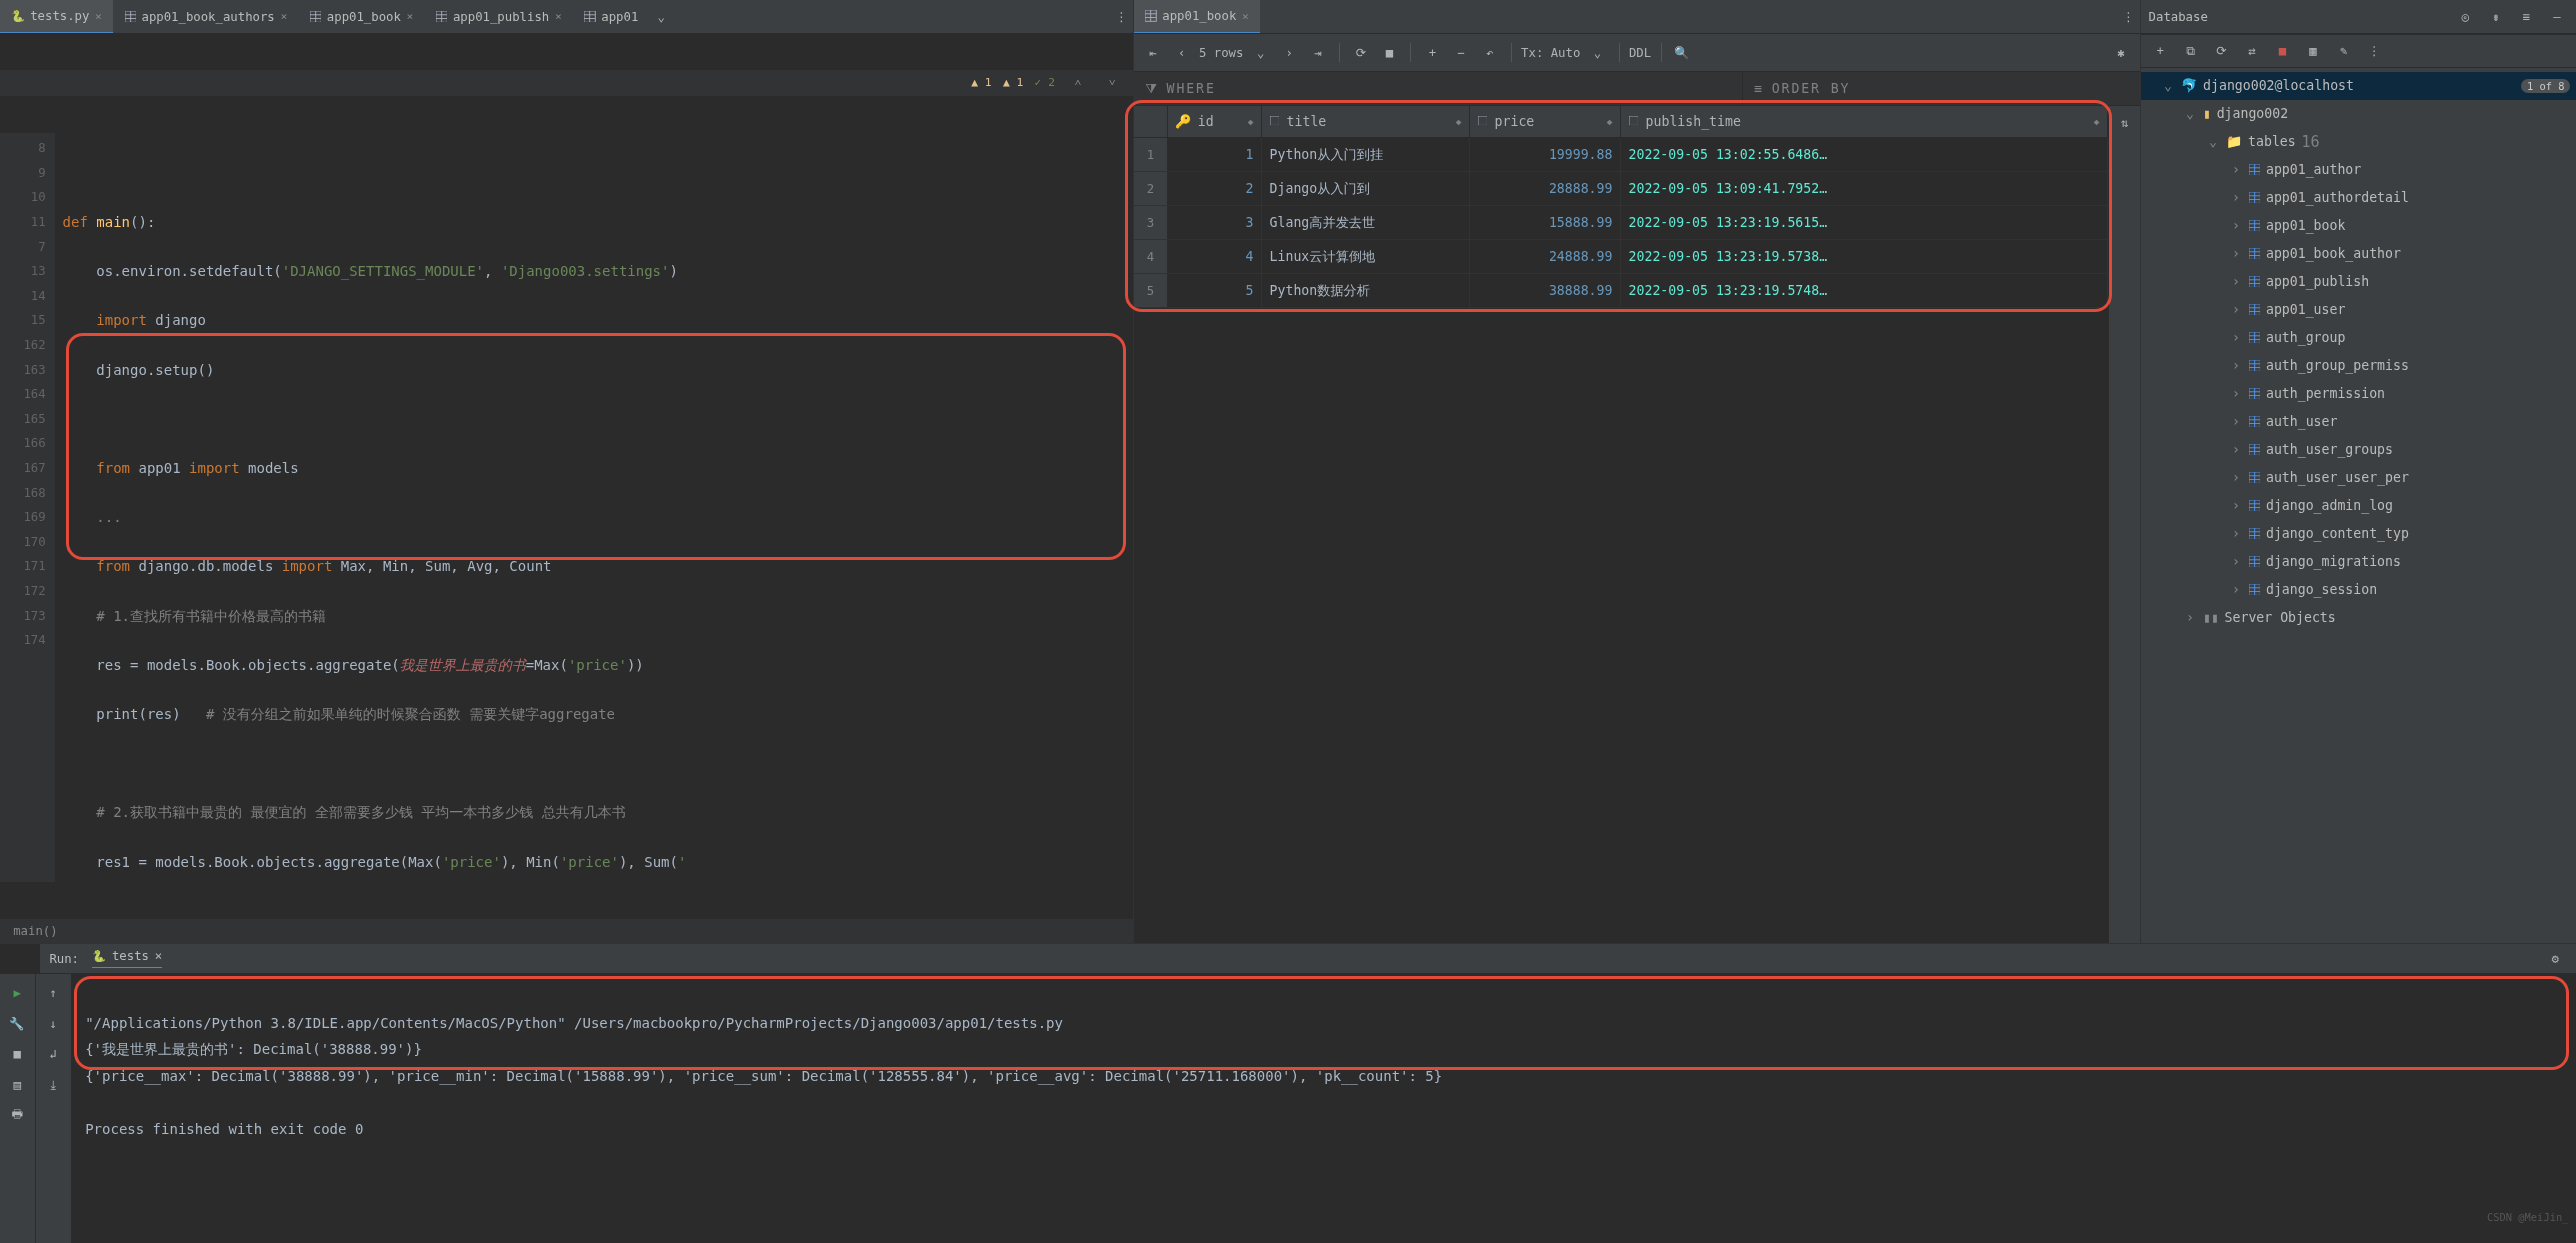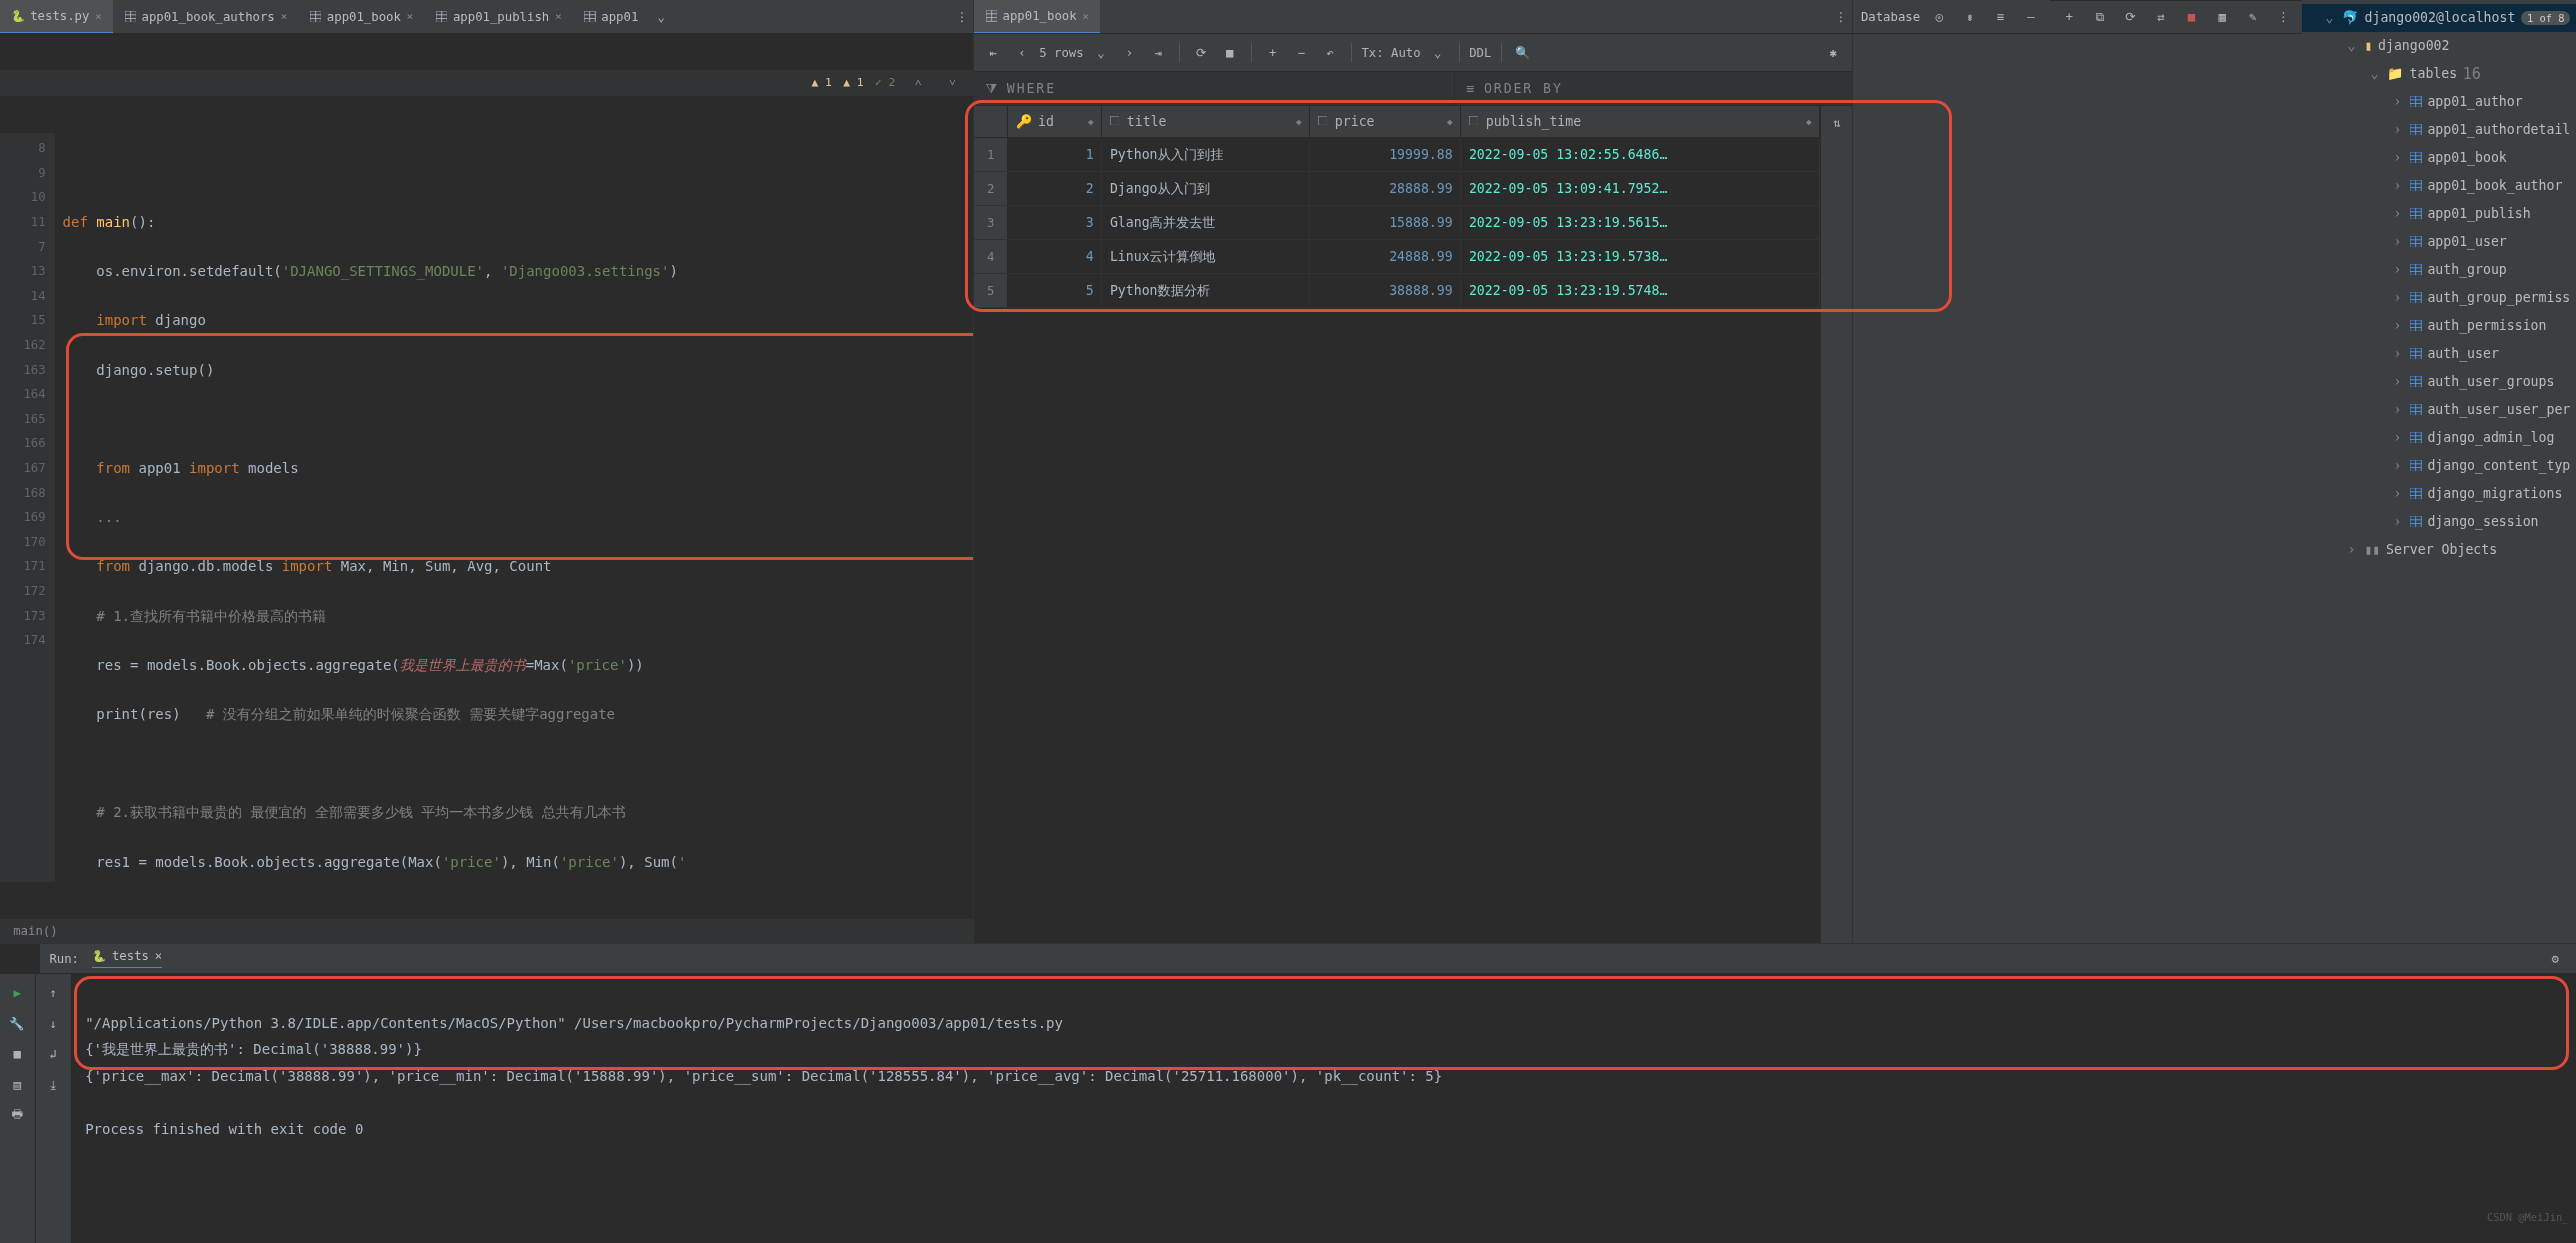--- a/index.html
+++ b/index.html
@@ -1,20 +1,20 @@
 <!DOCTYPE html>
 <html style="font-size:15px"><head>
 <meta charset="utf-8">
 <style>
 * { box-sizing: border-box; margin: 0; padding: 0; }
 body { background: #2b2b2b; color: #a9b7c6; font-family: "Menlo", "Monaco", monospace; font-size: 12.3px; overflow: hidden; width: 2576px; height: 1244px; }
 .top-container { display: flex; height: 943px; }
 .left-panel { width: 1134px; display: flex; flex-direction: column; border-right: 0.9px solid #323232; gap: 36px; }
 .right-data-panel { width: 1007px; display: flex; flex-direction: column; border-right: 0.9px solid #323232; }
-.db-panel { flex: 1; display: flex; flex-direction: row; background: #3c3f41; }
+.db-panel { flex: 1; display: flex; flex-direction: column; background: #3c3f41; }
 
 
 .tab-row { display: flex; align-items: center; height: 34px; background: #3c3f41; border-bottom: 0.9px solid #2b2b2b; }
 .tab { display: flex; align-items: center; gap: 5.7px; padding: 0 11.3px; height: 100%; color: #bbb; cursor: pointer; }
 .tab.active { background: #4e5254; border-bottom: 1.9px solid #4a88c7; }
 .tab .close { color: #888; font-size: 11.3px; }
 .tab-icon { width: 13.2px; height: 13.2px; display: inline-block; }
 .py-icon::before { content: "🐍"; font-size: 11.3px; }
 .table-icon { display:inline-block; width:11.3px; height:11.3px; }
 .table-icon svg { display:block; }

